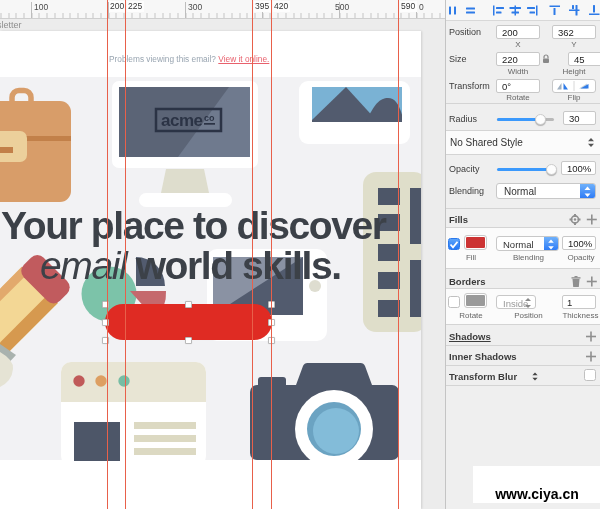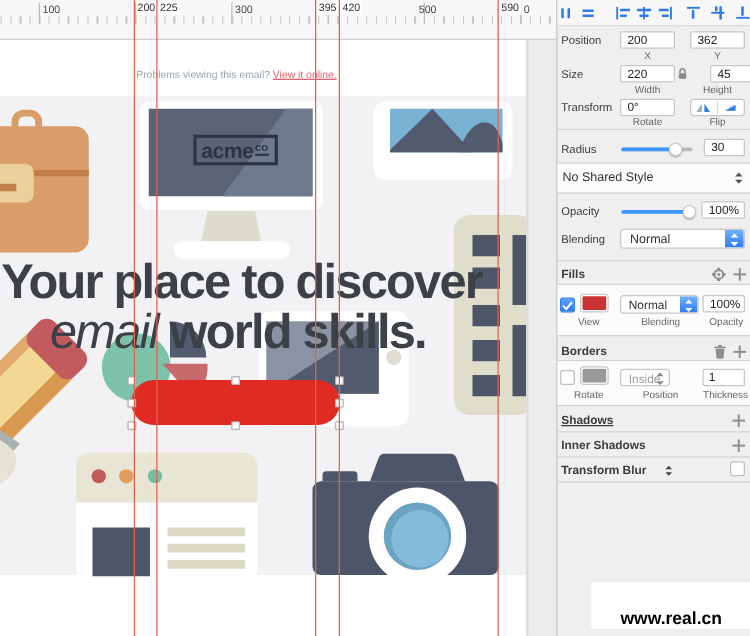--- a/index.html
+++ b/index.html
@@ -129,21 +129,21 @@
   </div>
 
   <div class="abs" style="left:-3px;top:20px;font-size:9px;color:#8e8e8e;">sletter</div>
 
   <div class="abs guide" style="left:107px;"></div>
   <div class="abs guide" style="left:125px;"></div>
   <div class="abs guide" style="left:252px;"></div>
   <div class="abs guide" style="left:271px;"></div>
   <div class="abs guide" style="left:398px;"></div>
 
-  <div class="abs" style="left:0;top:0;width:445px;height:32px;background:#f7f7f7;border-bottom:1px solid #cfcfcf;overflow:hidden;">
+  <div class="abs" style="left:0;top:0;width:445px;height:19px;background:#f7f7f7;border-bottom:1px solid #cfcfcf;overflow:hidden;">
     <div class="abs" style="left:0;top:13px;width:445px;height:6px;background:repeating-linear-gradient(90deg,#c4c4c4 0px,#c4c4c4 1px,transparent 1px,transparent 7.7px);background-position:0.5px 0;"></div>
     <div class="abs majortick" style="left:31px;"></div>
     <div class="abs majortick" style="left:108px;"></div>
     <div class="abs majortick" style="left:185px;"></div>
     <div class="abs majortick" style="left:262px;"></div>
     <div class="abs majortick" style="left:339px;"></div>
     <div class="abs majortick" style="left:416px;"></div>
     <div class="abs rlabel" style="left:34px;">100</div>
     <div class="abs rlabel" style="left:188px;">300</div>
     <div class="abs rlabel" style="left:335px;">500</div>
@@ -271,21 +271,21 @@
   <div class="abs" style="left:19px;top:236px;width:21px;height:13px;background:#cc3333;border:1px solid #fff;outline:1px solid #c9c9c9;border-radius:2px;"></div>
   <div class="abs dropdown" style="left:50px;top:236px;width:63px;height:15px;">
     <span style="position:absolute;left:6px;top:2px;font-size:9.5px;color:#333;">Normal</span>
     <div class="bluecap" style="width:14px;"></div>
     <svg style="position:absolute;right:3px;top:2px;" width="8" height="11">
         <path d="M4,0.5 l2.8,3.2 -5.6,0 z" fill="#fff"></path>
         <path d="M4,10.5 l2.8,-3.2 -5.6,0 z" fill="#fff"></path>
       </svg>
   </div>
   <input class="abs pinput" style="left: 116px; top: 236px; width: 34px;" value="100%">
-  <div class="abs psub" style="left:10px;top:253px;width:30px;">View</div>
+  <div class="abs psub" style="left:10px;top:253px;width:30px;">Fill</div>
   <div class="abs psub" style="left:55px;top:253px;width:55px;">Blending</div>
   <div class="abs psub" style="left:115px;top:253px;width:40px;">Opacity</div>
   <div class="abs divider" style="top:268px;"></div>
 
   <div class="abs phead" style="left:3px;top:276px;">Borders</div>
   <svg class="abs" style="left:123px;top:276px;" width="30" height="11">
       <g fill="#8f8f8f">
         <path d="M3.5,3 h7 l-0.7,8 h-5.6 z"></path>
         <rect x="2.5" y="1.2" width="9" height="1.4"></rect>
         <rect x="5.5" y="0" width="3" height="1.4"></rect>
@@ -330,21 +330,21 @@
 
   <div class="abs phead" style="left:3px;top:371px;">Transform Blur</div>
   <svg class="abs" style="left:85px;top:372px;" width="8" height="9">
       <path d="M4,0.5 l2.6,2.8 -5.2,0 z" fill="#444"></path>
       <path d="M4,8.5 l2.6,-2.8 -5.2,0 z" fill="#444"></path>
     </svg>
   <div class="abs checkbox" style="left:138px;top:369px;"></div>
   <div class="abs divider" style="top:385px;"></div>
 
   <div class="abs" style="left:27px;top:466px;width:128px;height:37px;background:#ffffff;"></div>
-  <div class="abs wmark" style="left:27px;top:486px;width:128px;text-align:center;font-size:14px;">www.real.cn</div>
+  <div class="abs wmark" style="left:27px;top:486px;width:128px;text-align:center;font-size:14px;">www.ciya.cn</div>
 </div>
 
 <style>
 .guide { top:0; width:1px; height:509px; background:#e8604a; z-index:50; }
 .majortick { top:2px; width:1px; height:17px; background:#bdbdbd; }
 .rlabel { top:2px; font-size:8.5px; color:#4a4a4a; }
 .rchip { top:1px; font-size:8.5px; color:#333; background:#fdfdfd; padding:0 2px 0 1px; height:11px; line-height:11px; }
 .handle { width:7px; height:7px; background:#fff; border:1px solid #b9b9b9; border-radius:1px; box-shadow:0 0 1px rgba(0,0,0,0.2); z-index:40; }
 .plabel { font-size:9px; color:#3b3b3b; }
 .phead { font-size:9.5px; font-weight:bold; color:#3b3b3b; }

